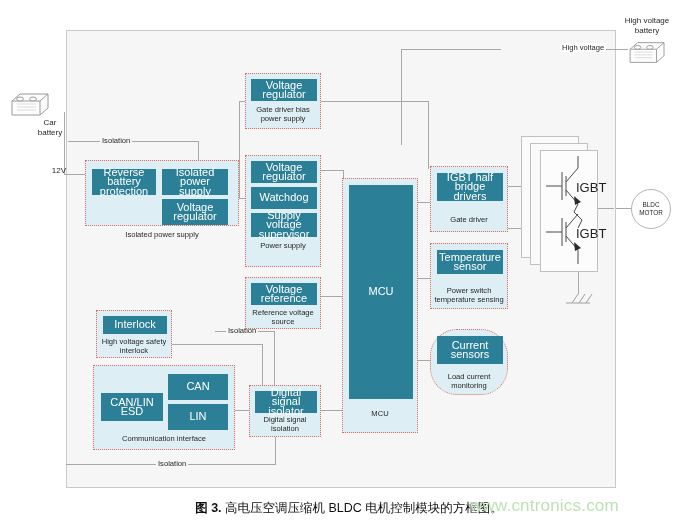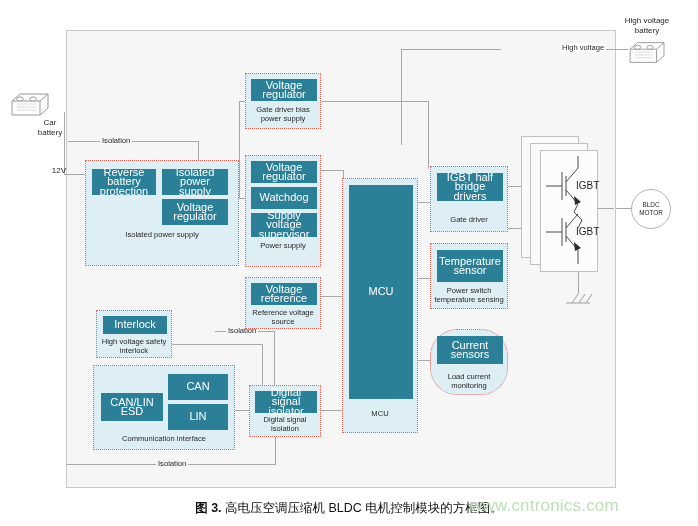--- a/index.html
+++ b/index.html
@@ -109,21 +109,21 @@
   .igbt-card {
     position: absolute;
     background: #fafafa;
     border: 1px solid #c0c0c0;
     box-sizing: border-box;
     z-index: 3;
   }
   .igbt-card.front { background: #fcfcfc; z-index: 6; }
   .igbt-txt {
     position: absolute;
-    font-size: 10px;
+    font-size: 13px;
     color: #231f20;
     z-index: 7;
   }
 
   
   .motor {
     position: absolute;
     width: 38px;
     height: 38px;
     border-radius: 50%;
@@ -203,21 +203,21 @@
       <ellipse cx="25" cy="11" rx="3.4" ry="2" fill="#ffffff"></ellipse>
       <path d="M9 16 L28 16 M9 19 L28 19 M9 22 L28 22" stroke="#d2d2d2" stroke-width="0.8"></path>
     </g>
   </svg>
 
   <div class="ln ln-h" style="left:560px;top:49px;width:68px;"></div>
   <div class="flabel onwhite" style="left:560px;top:43px;">High voltage</div>
   <div class="ln ln-h" style="left:401px;top:49px;width:100px;"></div>
   <div class="ln ln-v" style="left:401px;top:49px;height:96px;"></div>
 
-  <div class="group" style="left:85px;top:160px;width:154px;height:106px;">
+  <div class="group" style="left:85px;top:160px;width:154px;height:66px;">
     <div class="chip" style="left:6px;top:8px;width:64px;height:26px;">Reverse battery protection</div>
     <div class="chip" style="left:76px;top:8px;width:66px;height:26px;">Isolated power supply</div>
     <div class="chip" style="left:76px;top:38px;width:66px;height:26px;">Voltage regulator</div>
     <div class="group-label" style="top:69px;">Isolated power supply</div>
   </div>
 
   <div class="ln ln-h" style="left:68px;top:141px;width:100px;"></div>
   <div class="flabel" style="left:100px;top:136px;">Isolation</div>
   <div class="ln ln-h" style="left:135px;top:141px;width:64px;"></div>
   <div class="ln ln-v" style="left:198px;top:141px;height:20px;"></div>
@@ -263,21 +263,21 @@
 
   <div class="group" style="left:430px;top:166px;width:78px;height:66px;">
     <div class="chip" style="left:6px;top:6px;width:66px;height:28px;">IGBT half bridge drivers</div>
     <div class="group-label" style="top:48px;">Gate driver</div>
   </div>
 
   <div class="ln ln-h" style="left:508px;top:186px;width:38px;"></div>
   <div class="ln ln-h" style="left:508px;top:228px;width:38px;"></div>
 
   <div class="group" style="left:430px;top:243px;width:78px;height:66px;">
-    <div class="chip" style="left:6px;top:6px;width:66px;height:32px;">Temperature sensor</div>
+    <div class="chip" style="left:6px;top:6px;width:66px;height:24px;">Temperature sensor</div>
     <div class="group-label" style="top:42px;">Power switch</div>
     <div class="group-label" style="top:51px;">temperature sensing</div>
   </div>
 
   <div class="group" style="left:430px;top:329px;width:78px;height:66px;border-radius:27px;">
     <div class="chip" style="left:6px;top:6px;width:66px;height:28px;">Current sensors</div>
     <div class="group-label" style="top:42px;">Load current</div>
     <div class="group-label" style="top:51px;">monitoring</div>
   </div>
 

